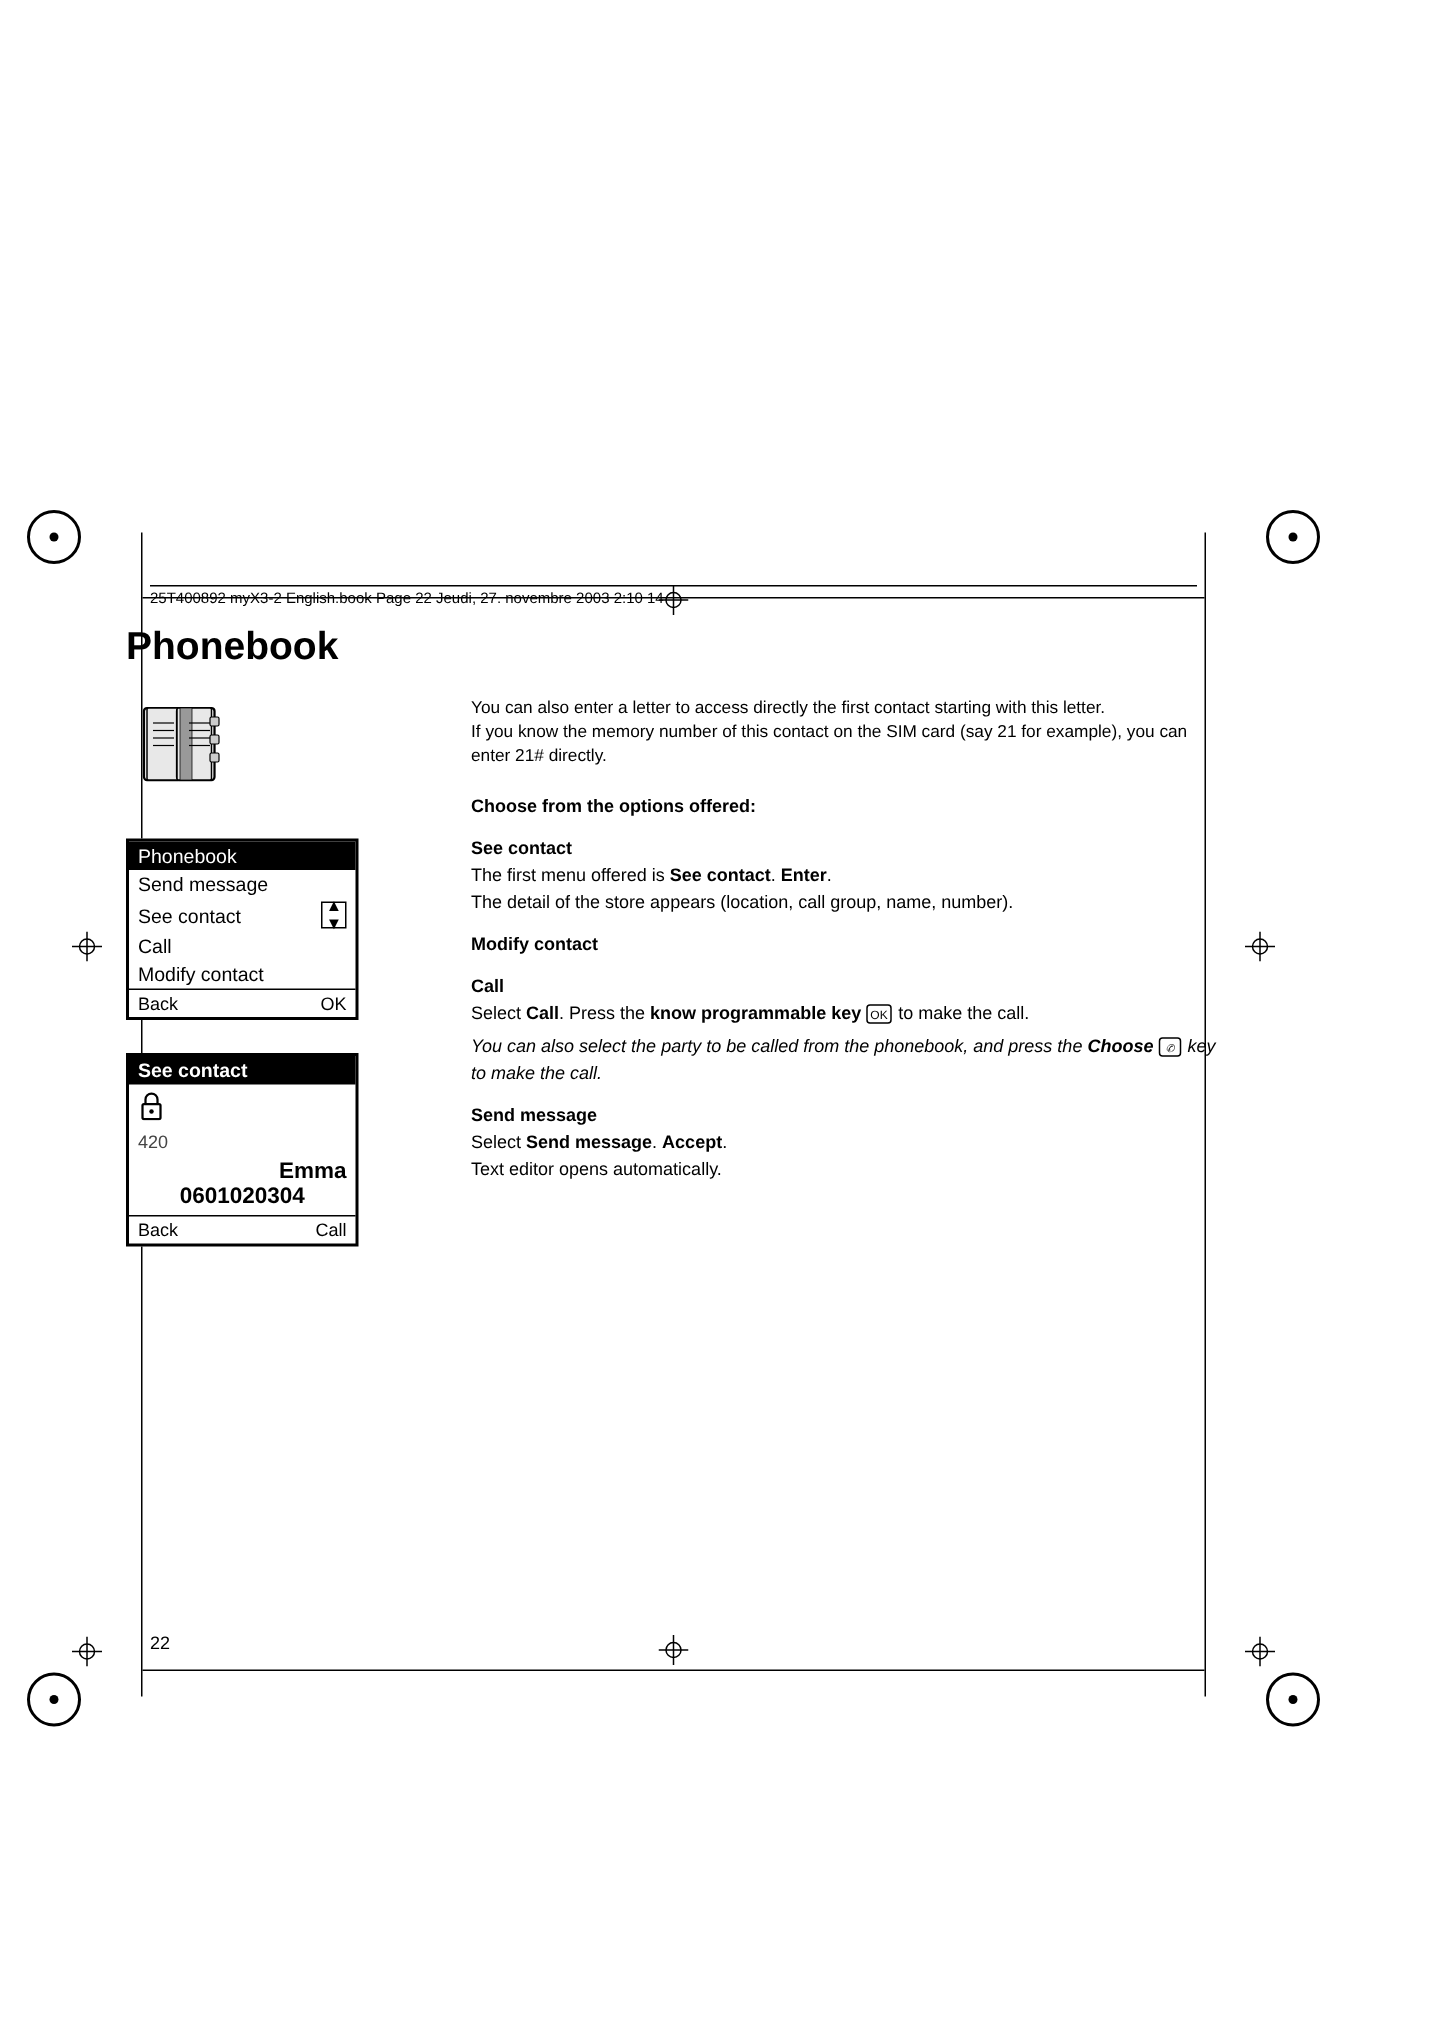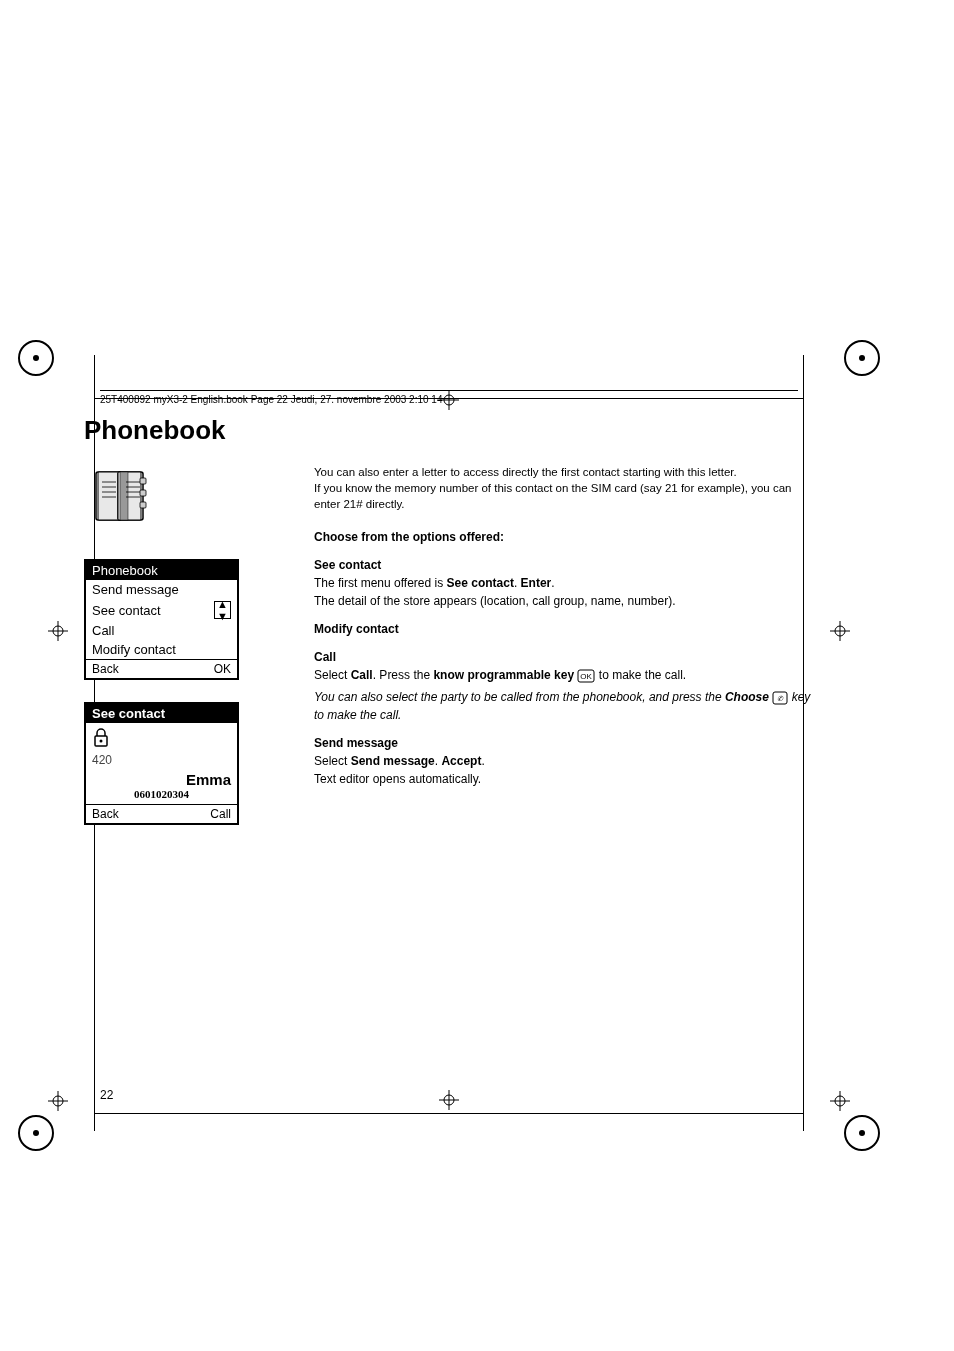--- a/index.html
+++ b/index.html
@@ -153,22 +153,21 @@
     }
 
     .see-contact-name {
       font-weight: bold;
       font-size: 15px;
       text-align: right;
     }
 
     .see-contact-phone {
       font-weight: bold;
-      font-size: 11px;
-      font-family: Liberation Serif, serif;
+      font-size: 15px;
     }
 
     .see-contact-buttons {
       display: flex;
       justify-content: space-between;
       padding: 2px 6px;
       border-top: 1px solid #000;
       font-family: Arial, Helvetica, sans-serif;
       font-size: 12px;
     }

